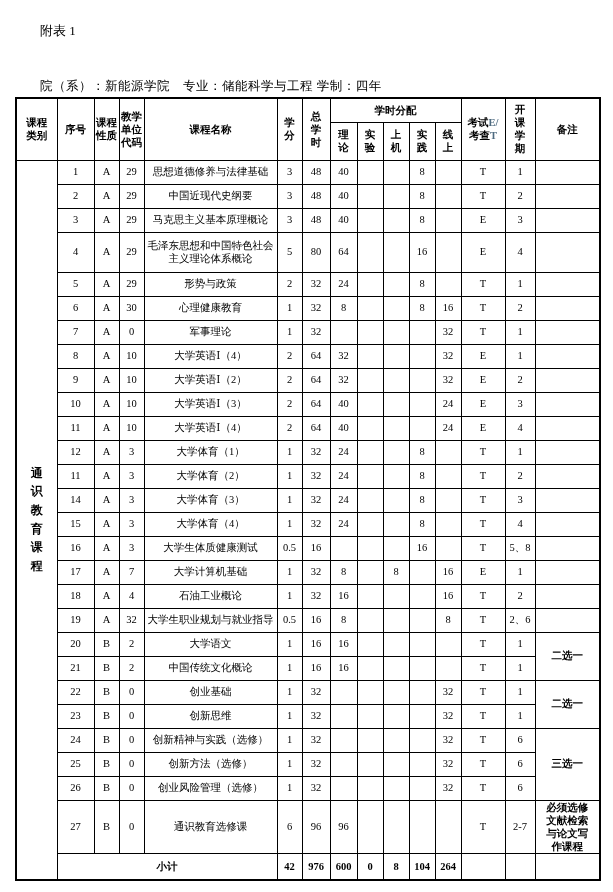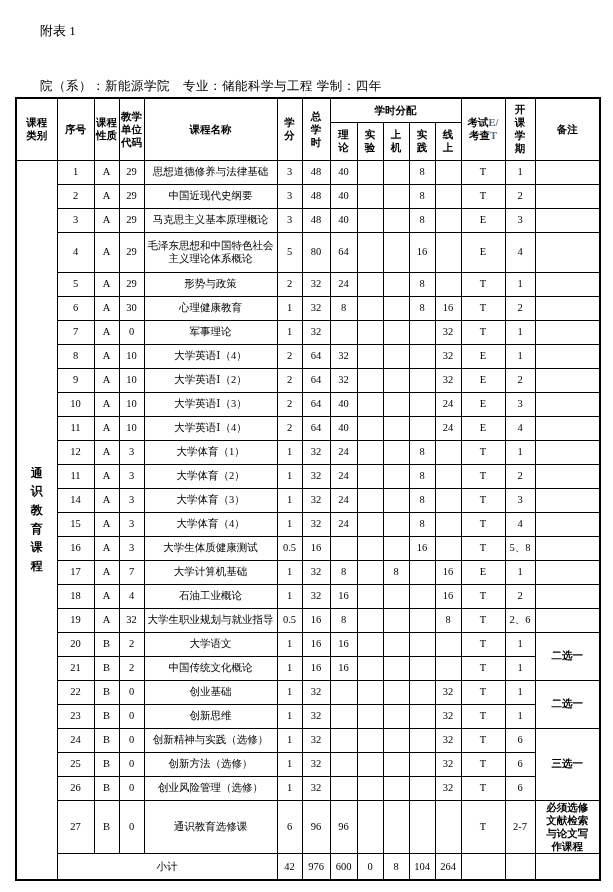--- a/index.html
+++ b/index.html
@@ -45,21 +45,21 @@
   .et{color:#4e6b80;font-weight:bold;}
   td.name-cell{text-align:center;padding:0 2px;}
   td.category-cell{
     font-weight:bold;font-size:12px;line-height:1.55;
     white-space:pre-line;vertical-align:middle;
   }
   tr.body-row{height:24px;}
   tr.row-tall{height:40px;}
   tr.row-xtall{height:50px;}
   tr.subtotal-row{height:26px;}
-  tr.subtotal-row td{font-weight:normal;}
+  tr.subtotal-row td{font-weight:bold;}
   thead tr.h1{height:24px;}
   thead tr.h2{height:38px;}
   td.remark-cell{font-size:10.5px;padding:0 10px;font-weight:bold;}
 </style>
 </head>
 <body>
 
 <div class="page">
 
   <div class="appendix">附表 1</div>

